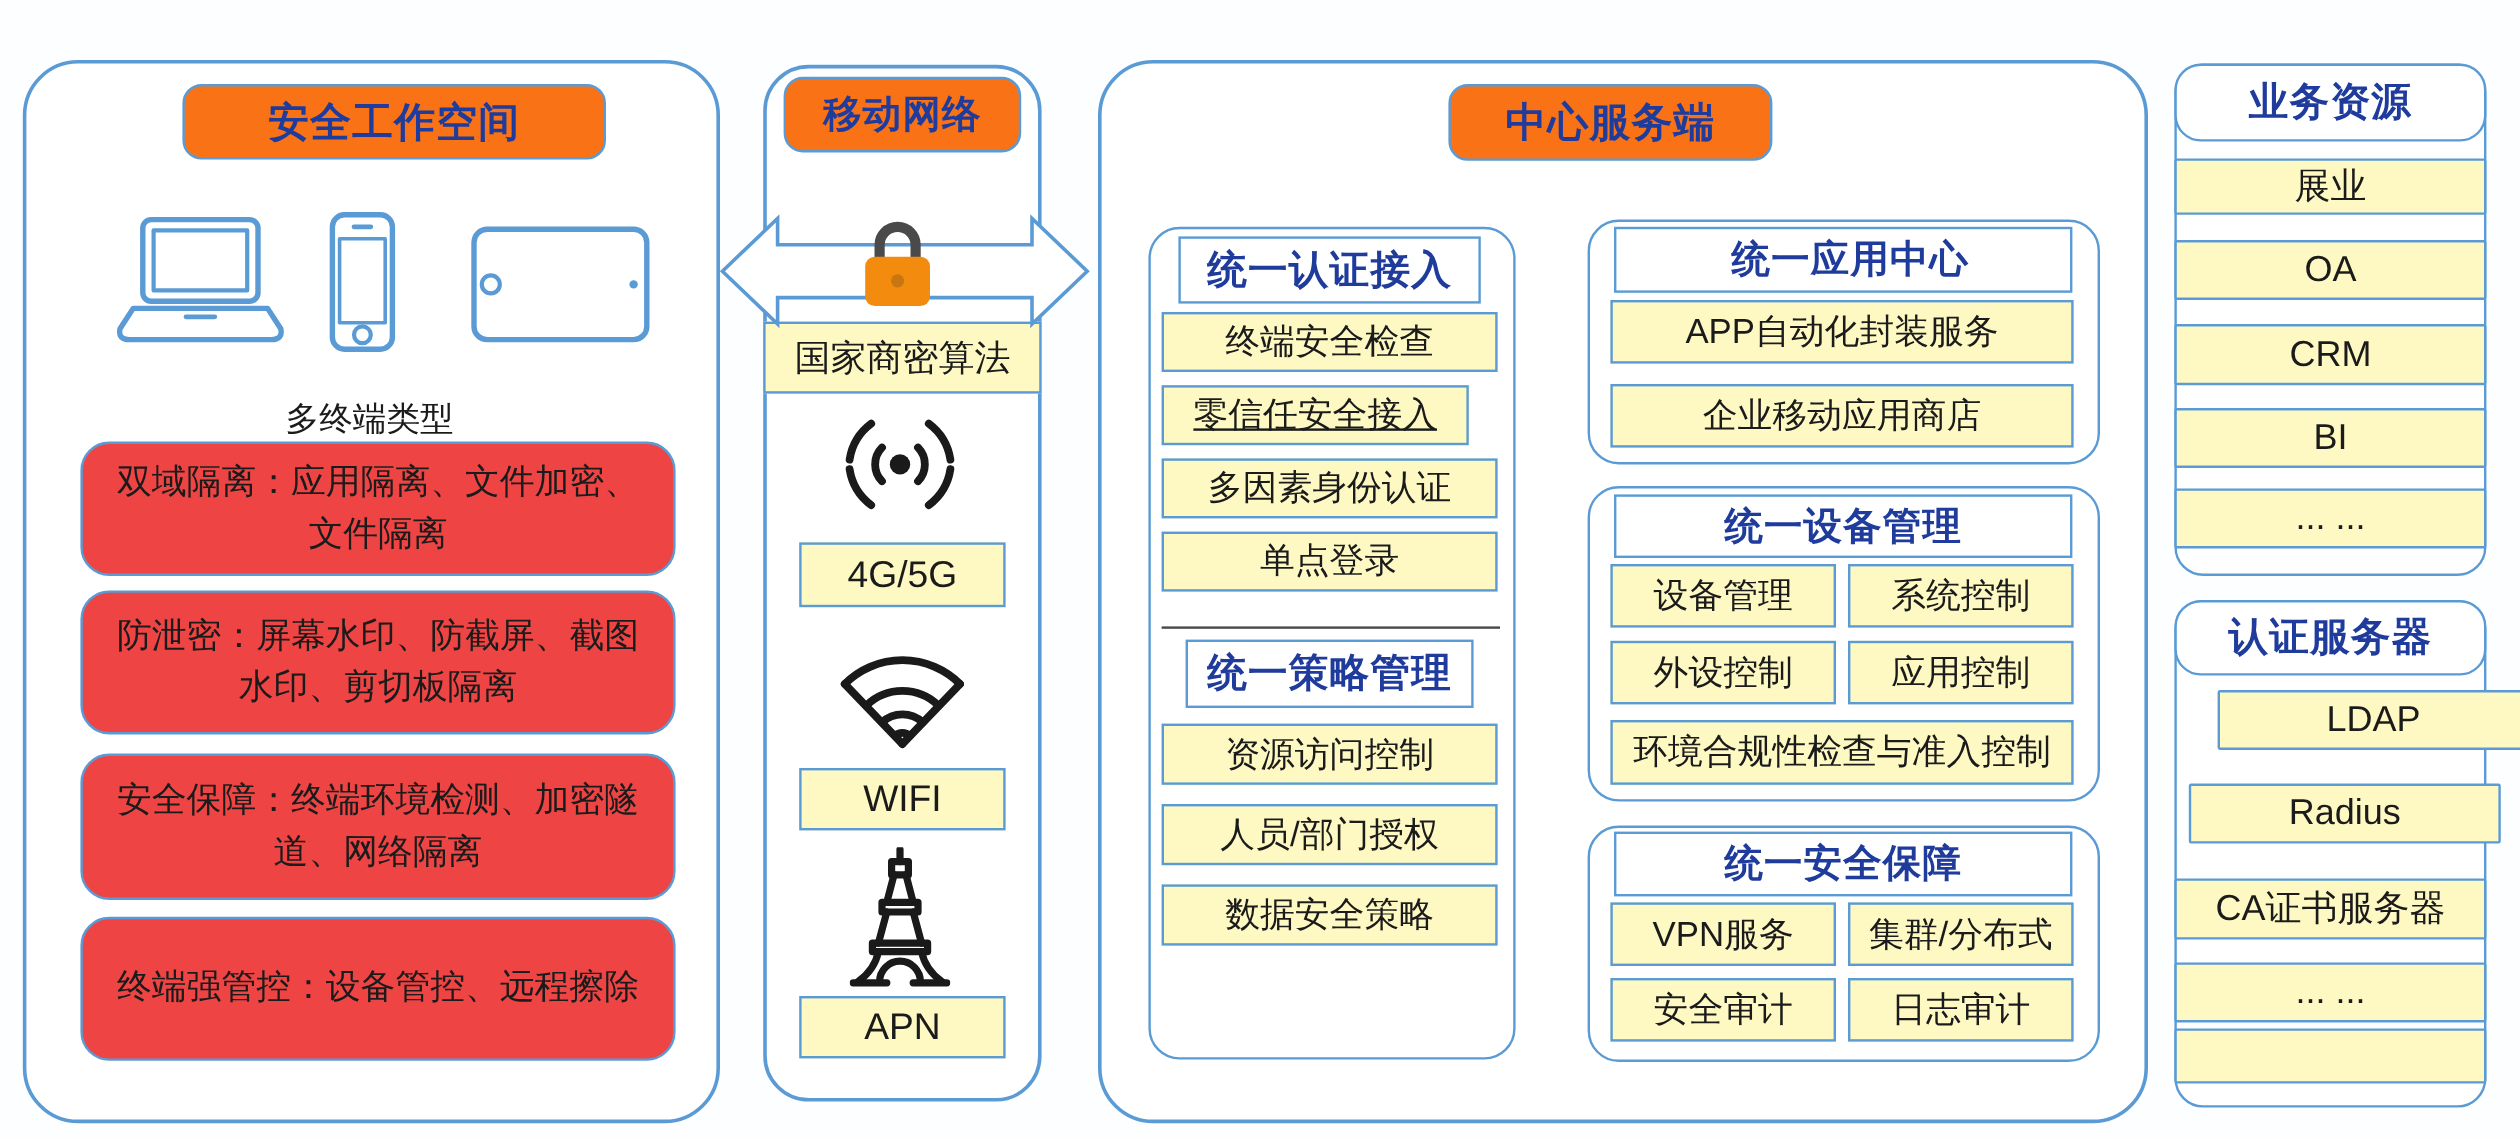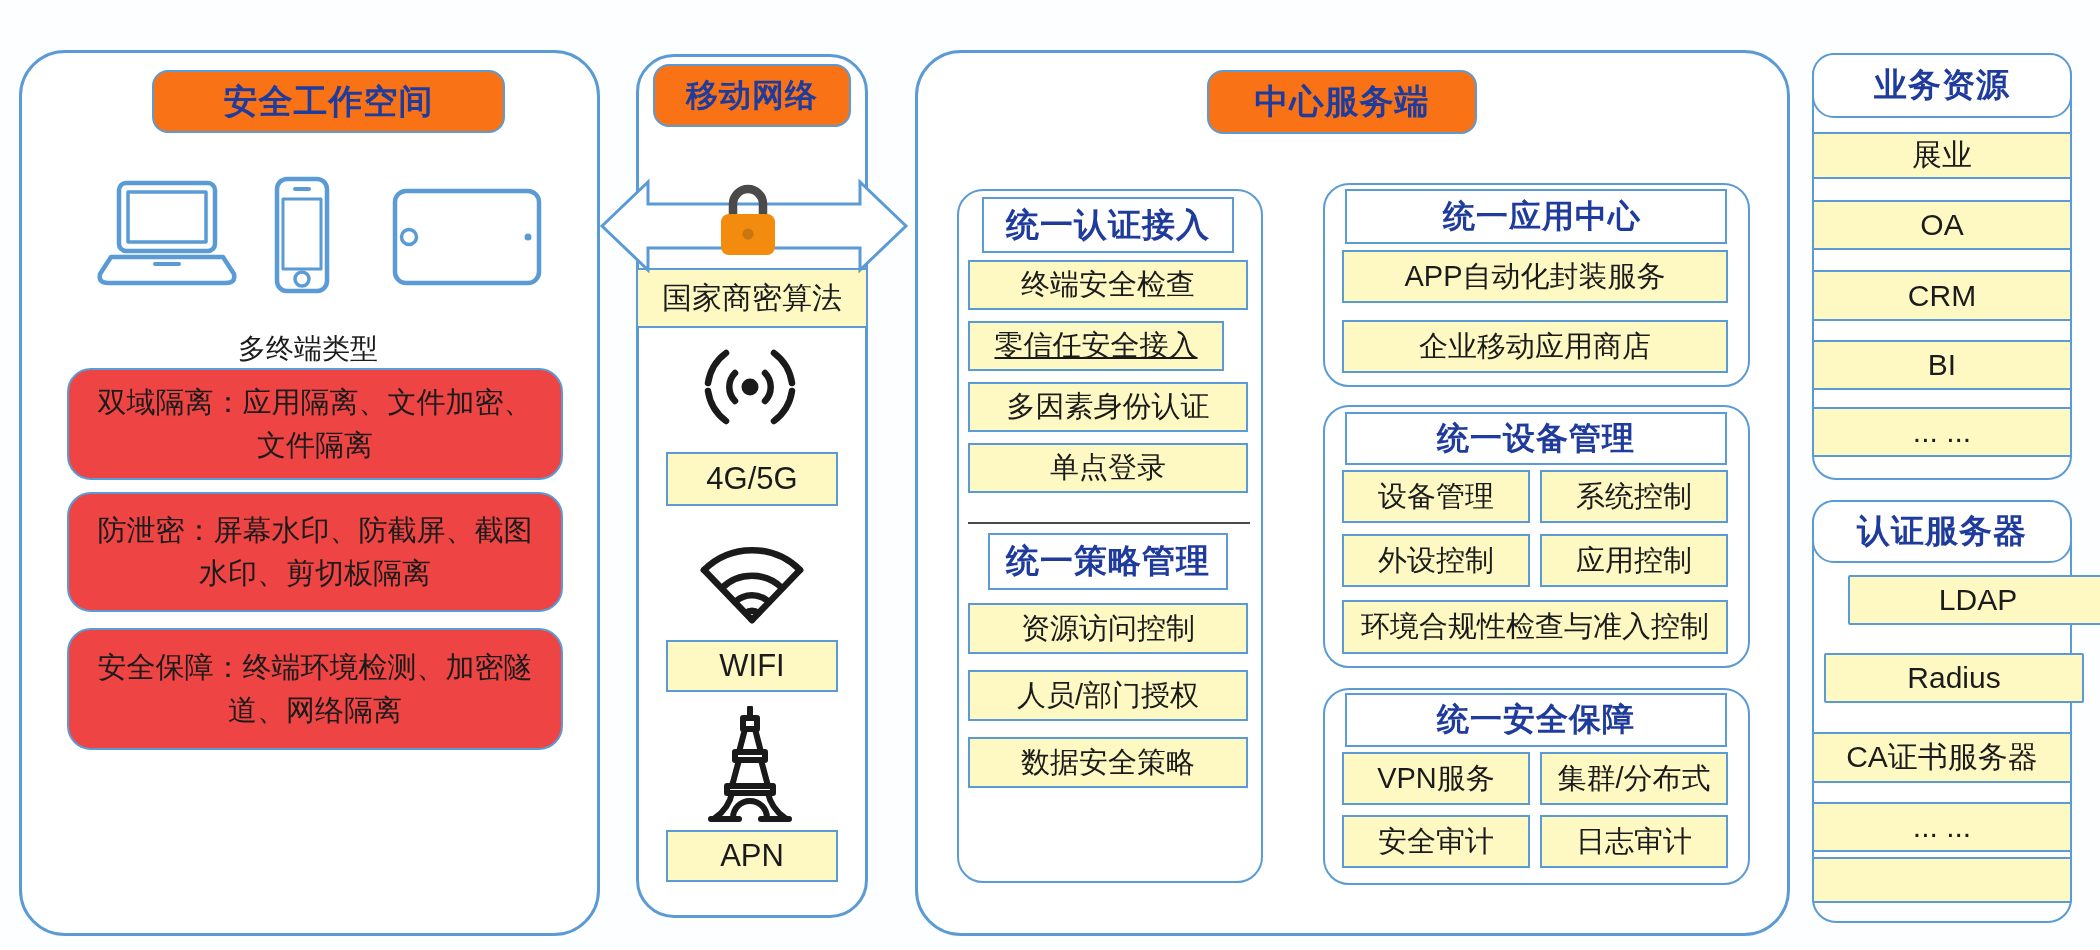--- a/index.html
+++ b/index.html
@@ -58,20 +58,21 @@
       <rect x="3" y="3" width="144" height="92" rx="11" stroke-width="4.5"></rect>
       <circle cx="17" cy="49" r="7.5" stroke-width="3.5"></circle>
       <circle cx="136" cy="49" r="3.5" fill="#5B9BD5" stroke="none"></circle>
     </g>
   </svg>
   <div class="label" style="left:158px;top:330px;width:300px;">多终端类型</div>
 
   <div class="feature" style="left:67px;top:368px;width:496px;height:112px;">双域隔离：应用隔离、文件加密、文件隔离</div>
   <div class="feature" style="left:67px;top:492px;width:496px;height:120px;">防泄密：屏幕水印、防截屏、截图水印、剪切板隔离</div>
   <div class="feature" style="left:67px;top:628px;width:496px;height:122px;">安全保障：终端环境检测、加密隧道、网络隔离</div>
+  <div class="feature" style="left:67px;top:764px;width:496px;height:120px;">终端强管控：设备管控、远程擦除</div>
 
   <section class="panel" style="left:636px;top:54px;width:232px;height:864px;border-radius:38px;"></section>
   <div class="titlebox" style="left:653px;top:64px;width:198px;height:63px;font-size:32px;">移动网络</div>
 
   <svg class="icon" style="left:598px;top:168px;z-index:5;" width="312" height="116" viewBox="0 0 312 116">
     <polygon points="4,58 50,14 50,36 262,36 262,14 308,58 262,102 262,80 50,80 50,102" fill="#ffffff" stroke="#5B9BD5" stroke-width="3" stroke-linejoin="miter"></polygon>
   </svg>
   <svg class="icon" style="left:716px;top:180px;z-index:6;" width="64" height="76" viewBox="0 0 64 76">
     <path d="M17,37 V24 a15,15 0 0 1 30,0 V37" stroke="#4A4A4A" stroke-width="8.5" fill="none"></path>
     <rect x="5" y="34" width="54" height="41" rx="8" fill="#F28B0E"></rect>

